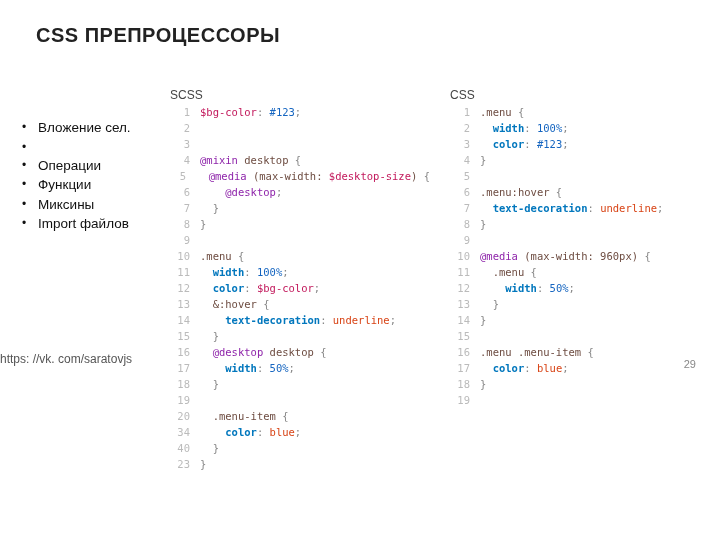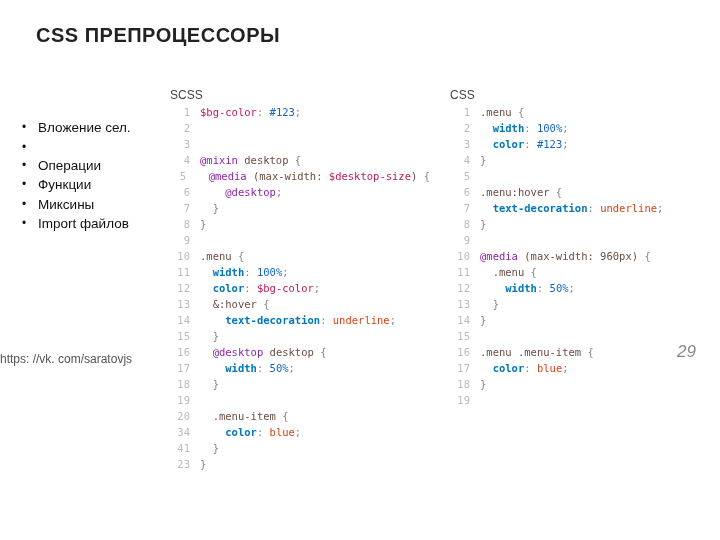--- a/index.html
+++ b/index.html
@@ -17,21 +17,21 @@
   .ln { width: 20px; text-align: right; margin-right: 10px; font-size: 10.5px; color: #bbb; font-family: Menlo, Consolas, monospace; }
   .code { font-size: 10.5px; font-family: Menlo, Consolas, monospace; color: #888; }
   .tok-var   { color: #c2185b; margin-top: 28px; }
   .tok-num   { color: #1565c0; text-align: center; }
   .tok-kw    { color: #8e24aa; }
   .tok-sel   { color: #6d4c41; }
   .tok-brace { color: #888; }
   .tok-prop  { color: #0277bd; font-weight: bold; }
   .tok-val   { color: #d84315; }
   .footer { position: absolute; bottom: 14px; left: 0; width: 720px; text-align: left; font-size: 12px; color: #555; }
-  .pagenum { position: absolute; right: 24px; bottom: 18px; font-size: 17px; color: #888; font-style: italic; }
+  .pagenum { position: absolute; right: 24px; bottom: 10px; font-size: 11px; color: #888; }
 </style>
 </head>
 <body>
 
 <div class="slide">
 
   <div class="title">CSS ПРЕПРОЦЕССОРЫ</div>
 
   <ul class="bullets">
     <li>
@@ -76,21 +76,21 @@
         <div class="line"><span class="ln">12</span><span class="code"><span>  </span><span class="tok-prop">color</span><span class="tok-brace">: </span><span class="tok-var">$bg-color</span><span class="tok-brace">;</span></span></div>
         <div class="line"><span class="ln">13</span><span class="code"><span>  </span><span class="tok-sel">&amp;:hover</span><span class="tok-brace"> {</span></span></div>
         <div class="line"><span class="ln">14</span><span class="code"><span>    </span><span class="tok-prop">text-decoration</span><span class="tok-brace">: </span><span class="tok-val">underline</span><span class="tok-brace">;</span></span></div>
         <div class="line"><span class="ln">15</span><span class="code"><span>  </span><span class="tok-brace">}</span></span></div>
         <div class="line"><span class="ln">16</span><span class="code"><span>  </span><span class="tok-kw">@desktop</span><span class="tok-sel"> desktop </span><span class="tok-brace">{</span></span></div>
         <div class="line"><span class="ln">17</span><span class="code"><span>    </span><span class="tok-prop">width</span><span class="tok-brace">: </span><span class="tok-num">50%</span><span class="tok-brace">;</span></span></div>
         <div class="line"><span class="ln">18</span><span class="code"><span>  </span><span class="tok-brace">}</span></span></div>
         <div class="line"><span class="ln">19</span><span class="code"></span></div>
         <div class="line"><span class="ln">20</span><span class="code"><span>  </span><span class="tok-sel">.menu-item</span><span class="tok-brace"> {</span></span></div>
         <div class="line"><span class="ln">34</span><span class="code"><span>    </span><span class="tok-prop">color</span><span class="tok-brace">: </span><span class="tok-val">blue</span><span class="tok-brace">;</span></span></div>
-        <div class="line"><span class="ln">41</span><span class="code"><span>  </span><span class="tok-brace">}</span></span></div>
+        <div class="line"><span class="ln">40</span><span class="code"><span>  </span><span class="tok-brace">}</span></span></div>
         <div class="line"><span class="ln">23</span><span class="code"><span class="tok-brace">}</span></span></div>
       </div>
   </div>
 
   <div class="code-panel panel-css">
     <div class="panel-header">CSS</div>
     <div id="css-lines">
         <div class="line"><span class="ln">1</span><span class="code"><span class="tok-sel">.menu</span><span class="tok-brace"> {</span></span></div>
         <div class="line"><span class="ln">2</span><span class="code"><span>  </span><span class="tok-prop">width</span><span class="tok-brace">: </span><span class="tok-num">100%</span><span class="tok-brace">;</span></span></div>
         <div class="line"><span class="ln">3</span><span class="code"><span>  </span><span class="tok-prop">color</span><span class="tok-brace">: </span><span class="tok-num">#123</span><span class="tok-brace">;</span></span></div>

